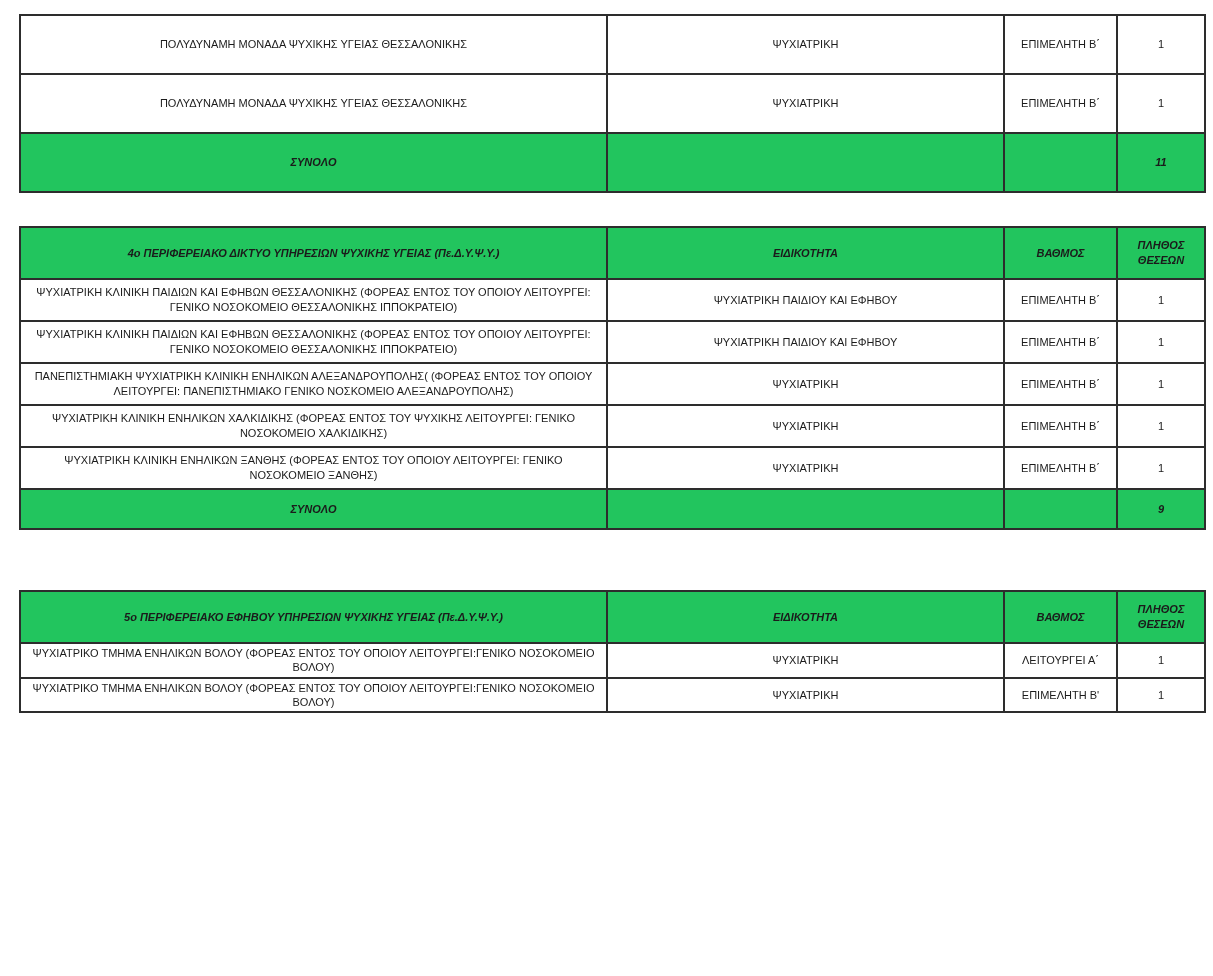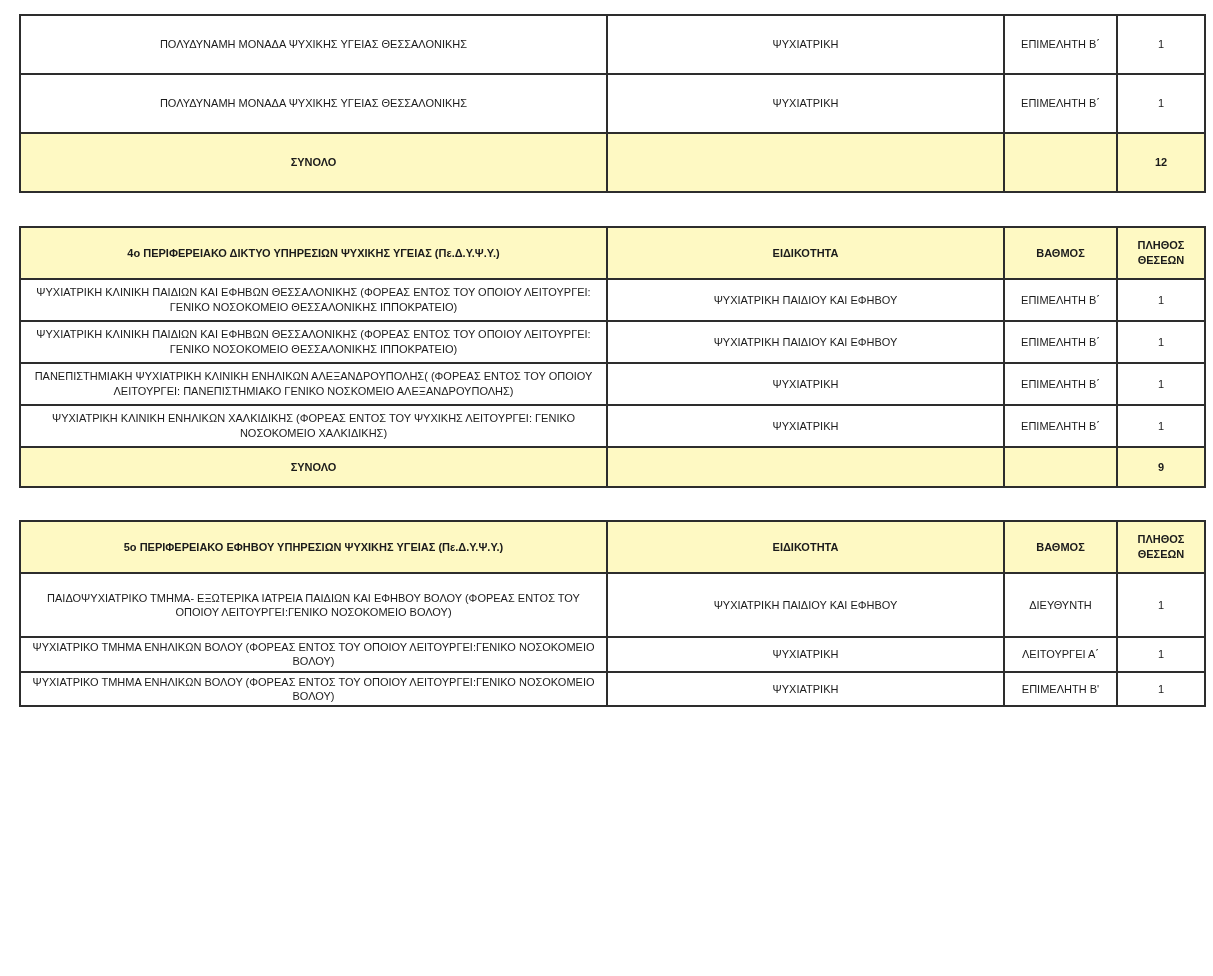--- a/index.html
+++ b/index.html
@@ -35,32 +35,33 @@
     font-size: 11px;
     line-height: 1.35;
     padding: 3px 8px;
     overflow: hidden;
     word-wrap: break-word;
   }
   .grid th {
     font-weight: bold;
   }
   .fill {
-    background: #fef9c3;
+    background: #22c55e;
+    font-style: italic;
   }
   .bold {
     font-weight: bold;
   }
 
   
   .t-top { margin-bottom: 33px; }
   .t-top td { height: 51px; }
 
   
-  .t-mid { margin-bottom: 32px; }
+  .t-mid { margin-bottom: 60px; }
   .t-mid th { height: 44px; }
   .t-mid td { height: 32px; padding: 4px 8px; }
   .t-mid tr.total-row td { height: 30px; }
 
   
   .t-bot th { height: 44px; }
   .t-bot td { padding: 2px 8px; line-height: 1.3; }
   .t-bot tr.row-0 td { height: 58px; }
   .t-bot tr.row-1 td, .t-bot tr.row-2 td { height: 26px; }
 </style>
@@ -85,21 +86,21 @@
         <tr class="body-row row-1">
           <td>ΠΟΛΥΔΥΝΑΜΗ ΜΟΝΑΔΑ ΨΥΧΙΚΗΣ ΥΓΕΙΑΣ ΘΕΣΣΑΛΟΝΙΚΗΣ</td>
           <td>ΨΥΧΙΑΤΡΙΚΗ</td>
           <td>ΕΠΙΜΕΛΗΤΗ Β΄</td>
           <td>1</td>
         </tr>
         <tr class="total-row">
           <td class="fill bold">ΣΥΝΟΛΟ</td>
           <td class="fill"></td>
           <td class="fill"></td>
-          <td class="fill bold">12</td>
+          <td class="fill bold">11</td>
         </tr>
       </tbody>
   </table>
 
   <table class="grid t-mid">
     <colgroup>
       <col class="c-unit">
         <col class="c-specialty">
         <col class="c-grade">
         <col class="c-positions">
@@ -128,20 +129,26 @@
           <td>ΨΥΧΙΑΤΡΙΚΗ</td>
           <td>ΕΠΙΜΕΛΗΤΗ Β΄</td>
           <td>1</td>
         </tr>
         <tr class="body-row row-5">
           <td>ΨΥΧΙΑΤΡΙΚΗ ΚΛΙΝΙΚΗ ΕΝΗΛΙΚΩΝ ΧΑΛΚΙΔΙΚΗΣ (ΦΟΡΕΑΣ ΕΝΤΟΣ ΤΟΥ ΨΥΧΙΚΗΣ ΛΕΙΤΟΥΡΓΕΙ: ΓΕΝΙΚΟ ΝΟΣΟΚΟΜΕΙΟ ΧΑΛΚΙΔΙΚΗΣ)</td>
           <td>ΨΥΧΙΑΤΡΙΚΗ</td>
           <td>ΕΠΙΜΕΛΗΤΗ Β΄</td>
           <td>1</td>
         </tr>
+        <tr class="body-row row-6">
+          <td>ΨΥΧΙΑΤΡΙΚΗ ΚΛΙΝΙΚΗ ΕΝΗΛΙΚΩΝ ΞΑΝΘΗΣ (ΦΟΡΕΑΣ ΕΝΤΟΣ ΤΟΥ ΟΠΟΙΟΥ ΛΕΙΤΟΥΡΓΕΙ: ΓΕΝΙΚΟ ΝΟΣΟΚΟΜΕΙΟ ΞΑΝΘΗΣ)</td>
+          <td>ΨΥΧΙΑΤΡΙΚΗ</td>
+          <td>ΕΠΙΜΕΛΗΤΗ Β΄</td>
+          <td>1</td>
+        </tr>
         <tr class="total-row">
           <td class="fill bold">ΣΥΝΟΛΟ</td>
           <td class="fill"></td>
           <td class="fill"></td>
           <td class="fill bold">9</td>
         </tr>
       </tbody>
   </table>
 
   <table class="grid t-bot">
@@ -151,26 +158,20 @@
         <col class="c-grade">
         <col class="c-positions">
     </colgroup>
     <tbody>
         <tr class="header-row">
           <th class="fill">5ο ΠΕΡΙΦΕΡΕΙΑΚΟ ΕΦΗΒΟΥ ΥΠΗΡΕΣΙΩΝ ΨΥΧΙΚΗΣ ΥΓΕΙΑΣ (Πε.Δ.Υ.Ψ.Υ.)</th>
           <th class="fill">ΕΙΔΙΚΟΤΗΤΑ</th>
           <th class="fill">ΒΑΘΜΟΣ</th>
           <th class="fill">ΠΛΗΘΟΣ ΘΕΣΕΩΝ</th>
         </tr>
-        <tr class="body-row row-0">
-          <td>ΠΑΙΔΟΨΥΧΙΑΤΡΙΚΟ ΤΜΗΜΑ- ΕΞΩΤΕΡΙΚΑ ΙΑΤΡΕΙΑ ΠΑΙΔΙΩΝ ΚΑΙ ΕΦΗΒΟΥ ΒΟΛΟΥ (ΦΟΡΕΑΣ ΕΝΤΟΣ ΤΟΥ ΟΠΟΙΟΥ ΛΕΙΤΟΥΡΓΕΙ:ΓΕΝΙΚΟ ΝΟΣΟΚΟΜΕΙΟ ΒΟΛΟΥ)</td>
-          <td>ΨΥΧΙΑΤΡΙΚΗ ΠΑΙΔΙΟΥ ΚΑΙ ΕΦΗΒΟΥ</td>
-          <td>ΔΙΕΥΘΥΝΤΗ</td>
-          <td>1</td>
-        </tr>
         <tr class="body-row row-1">
           <td>ΨΥΧΙΑΤΡΙΚΟ ΤΜΗΜΑ ΕΝΗΛΙΚΩΝ ΒΟΛΟΥ (ΦΟΡΕΑΣ ΕΝΤΟΣ ΤΟΥ ΟΠΟΙΟΥ ΛΕΙΤΟΥΡΓΕΙ:ΓΕΝΙΚΟ ΝΟΣΟΚΟΜΕΙΟ ΒΟΛΟΥ)</td>
           <td>ΨΥΧΙΑΤΡΙΚΗ</td>
           <td>ΛΕΙΤΟΥΡΓΕΙ Α΄</td>
           <td>1</td>
         </tr>
         <tr class="body-row row-2">
           <td>ΨΥΧΙΑΤΡΙΚΟ ΤΜΗΜΑ ΕΝΗΛΙΚΩΝ ΒΟΛΟΥ (ΦΟΡΕΑΣ ΕΝΤΟΣ ΤΟΥ ΟΠΟΙΟΥ ΛΕΙΤΟΥΡΓΕΙ:ΓΕΝΙΚΟ ΝΟΣΟΚΟΜΕΙΟ ΒΟΛΟΥ)</td>
           <td>ΨΥΧΙΑΤΡΙΚΗ</td>
           <td>ΕΠΙΜΕΛΗΤΗ Β'</td>

